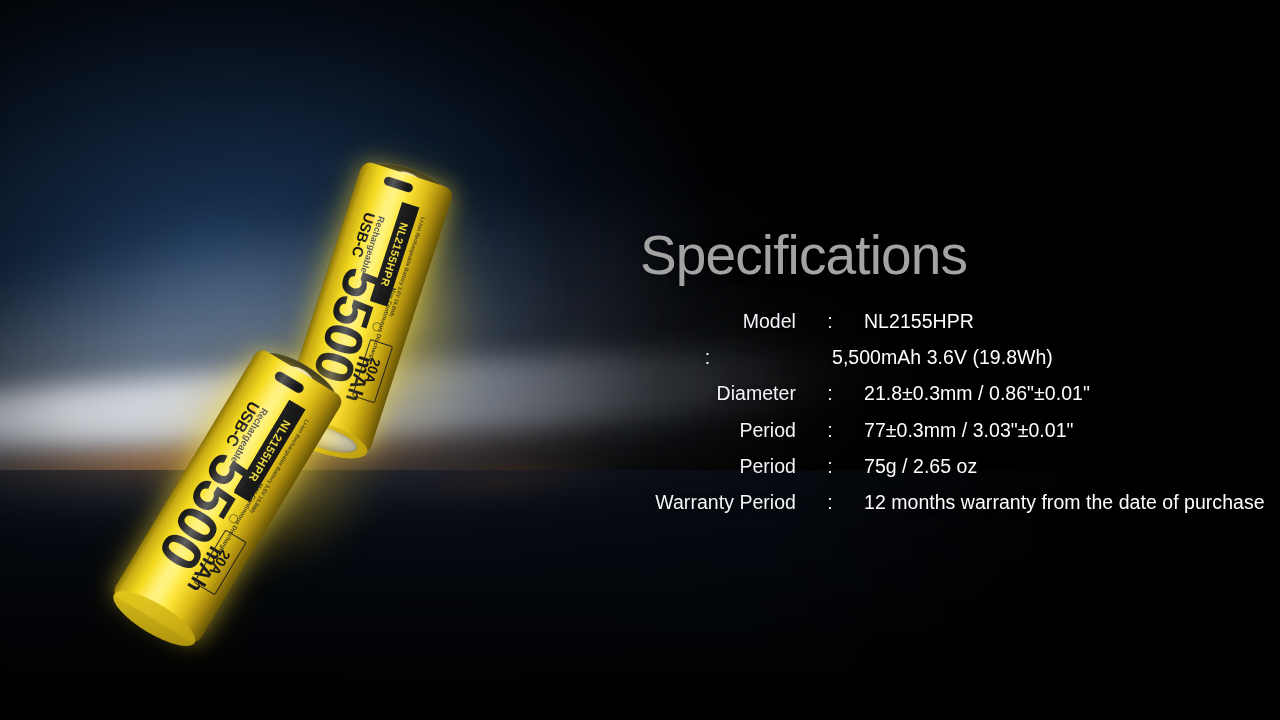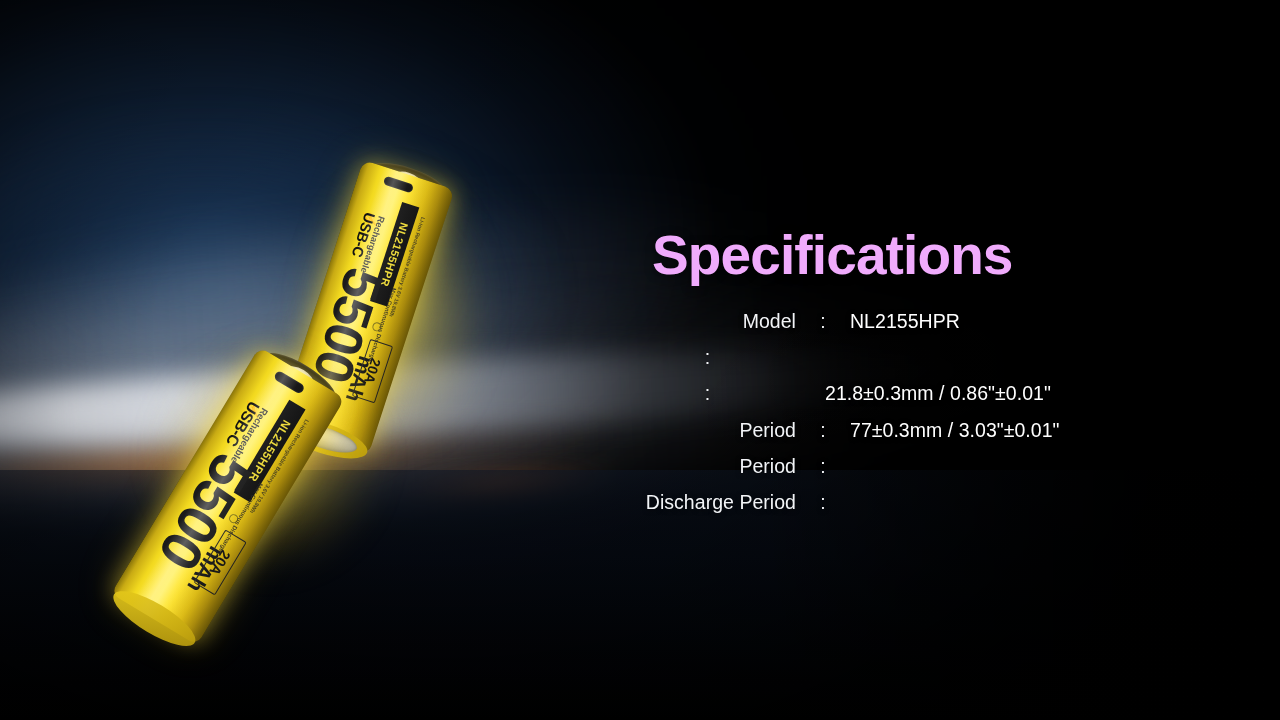--- a/index.html
+++ b/index.html
@@ -292,38 +292,38 @@
   }
 
   
   .panel {
     position:absolute;
     left:640px; top:0;
     width:640px; height:720px;
   }
   .title {
     position:absolute;
-    left:12px; top:228px;
-    color:#f0abfc;
+    left:0px; top:228px;
+    color:#a3a3a3;
     font-size:55px;
-    font-weight:700;
+    font-weight:400;
     letter-spacing:-0.016em;
     line-height:1;
     text-shadow:0 1px 10px rgba(0,0,0,0.55);
   }
   .specs {
     position:absolute;
     left:-30px; top:310px;
     width:600px;
   }
   .spec-row {
     display:grid;
     grid-template-columns:195px 14px 1fr;
     align-items:baseline;
-    column-gap:11px;
+    column-gap:18px;
     height:36.2px;
   }
   .spec-label {
     text-align:right;
     color:#f2f4f7;
     font-size:19.5px;
     font-weight:400;
     letter-spacing:0.002em;
     padding-right:9px;
     text-shadow:0 1px 5px rgba(0,0,0,0.6);
@@ -445,34 +445,38 @@
   <div class="panel">
     <div class="title">Specifications</div>
     <div class="specs">
         <div class="spec-row">
           <div class="spec-label">Model</div>
           <div class="spec-colon">:</div>
           <div class="spec-value">NL2155HPR</div>
         </div>
         <div class="spec-row">
           <div class="spec-colon">:</div>
-        </div>
-        <div class="spec-row">
+          <div class="spec-value">5,500mAh 3.6V (19.8Wh)</div>
+        </div>
+        <div class="spec-row">
+          <div class="spec-label">Diameter</div>
           <div class="spec-colon">:</div>
           <div class="spec-value">21.8±0.3mm / 0.86"±0.01"</div>
         </div>
         <div class="spec-row">
           <div class="spec-label">Period</div>
           <div class="spec-colon">:</div>
           <div class="spec-value">77±0.3mm / 3.03"±0.01"</div>
         </div>
         <div class="spec-row">
           <div class="spec-label">Period</div>
           <div class="spec-colon">:</div>
-        </div>
-        <div class="spec-row">
-          <div class="spec-label">Discharge Period</div>
-          <div class="spec-colon">:</div>
+          <div class="spec-value">75g / 2.65 oz</div>
+        </div>
+        <div class="spec-row">
+          <div class="spec-label">Warranty Period</div>
+          <div class="spec-colon">:</div>
+          <div class="spec-value">12 months warranty from the date of purchase</div>
         </div>
       </div>
   </div>
 
 </div>
 
 </body></html>

